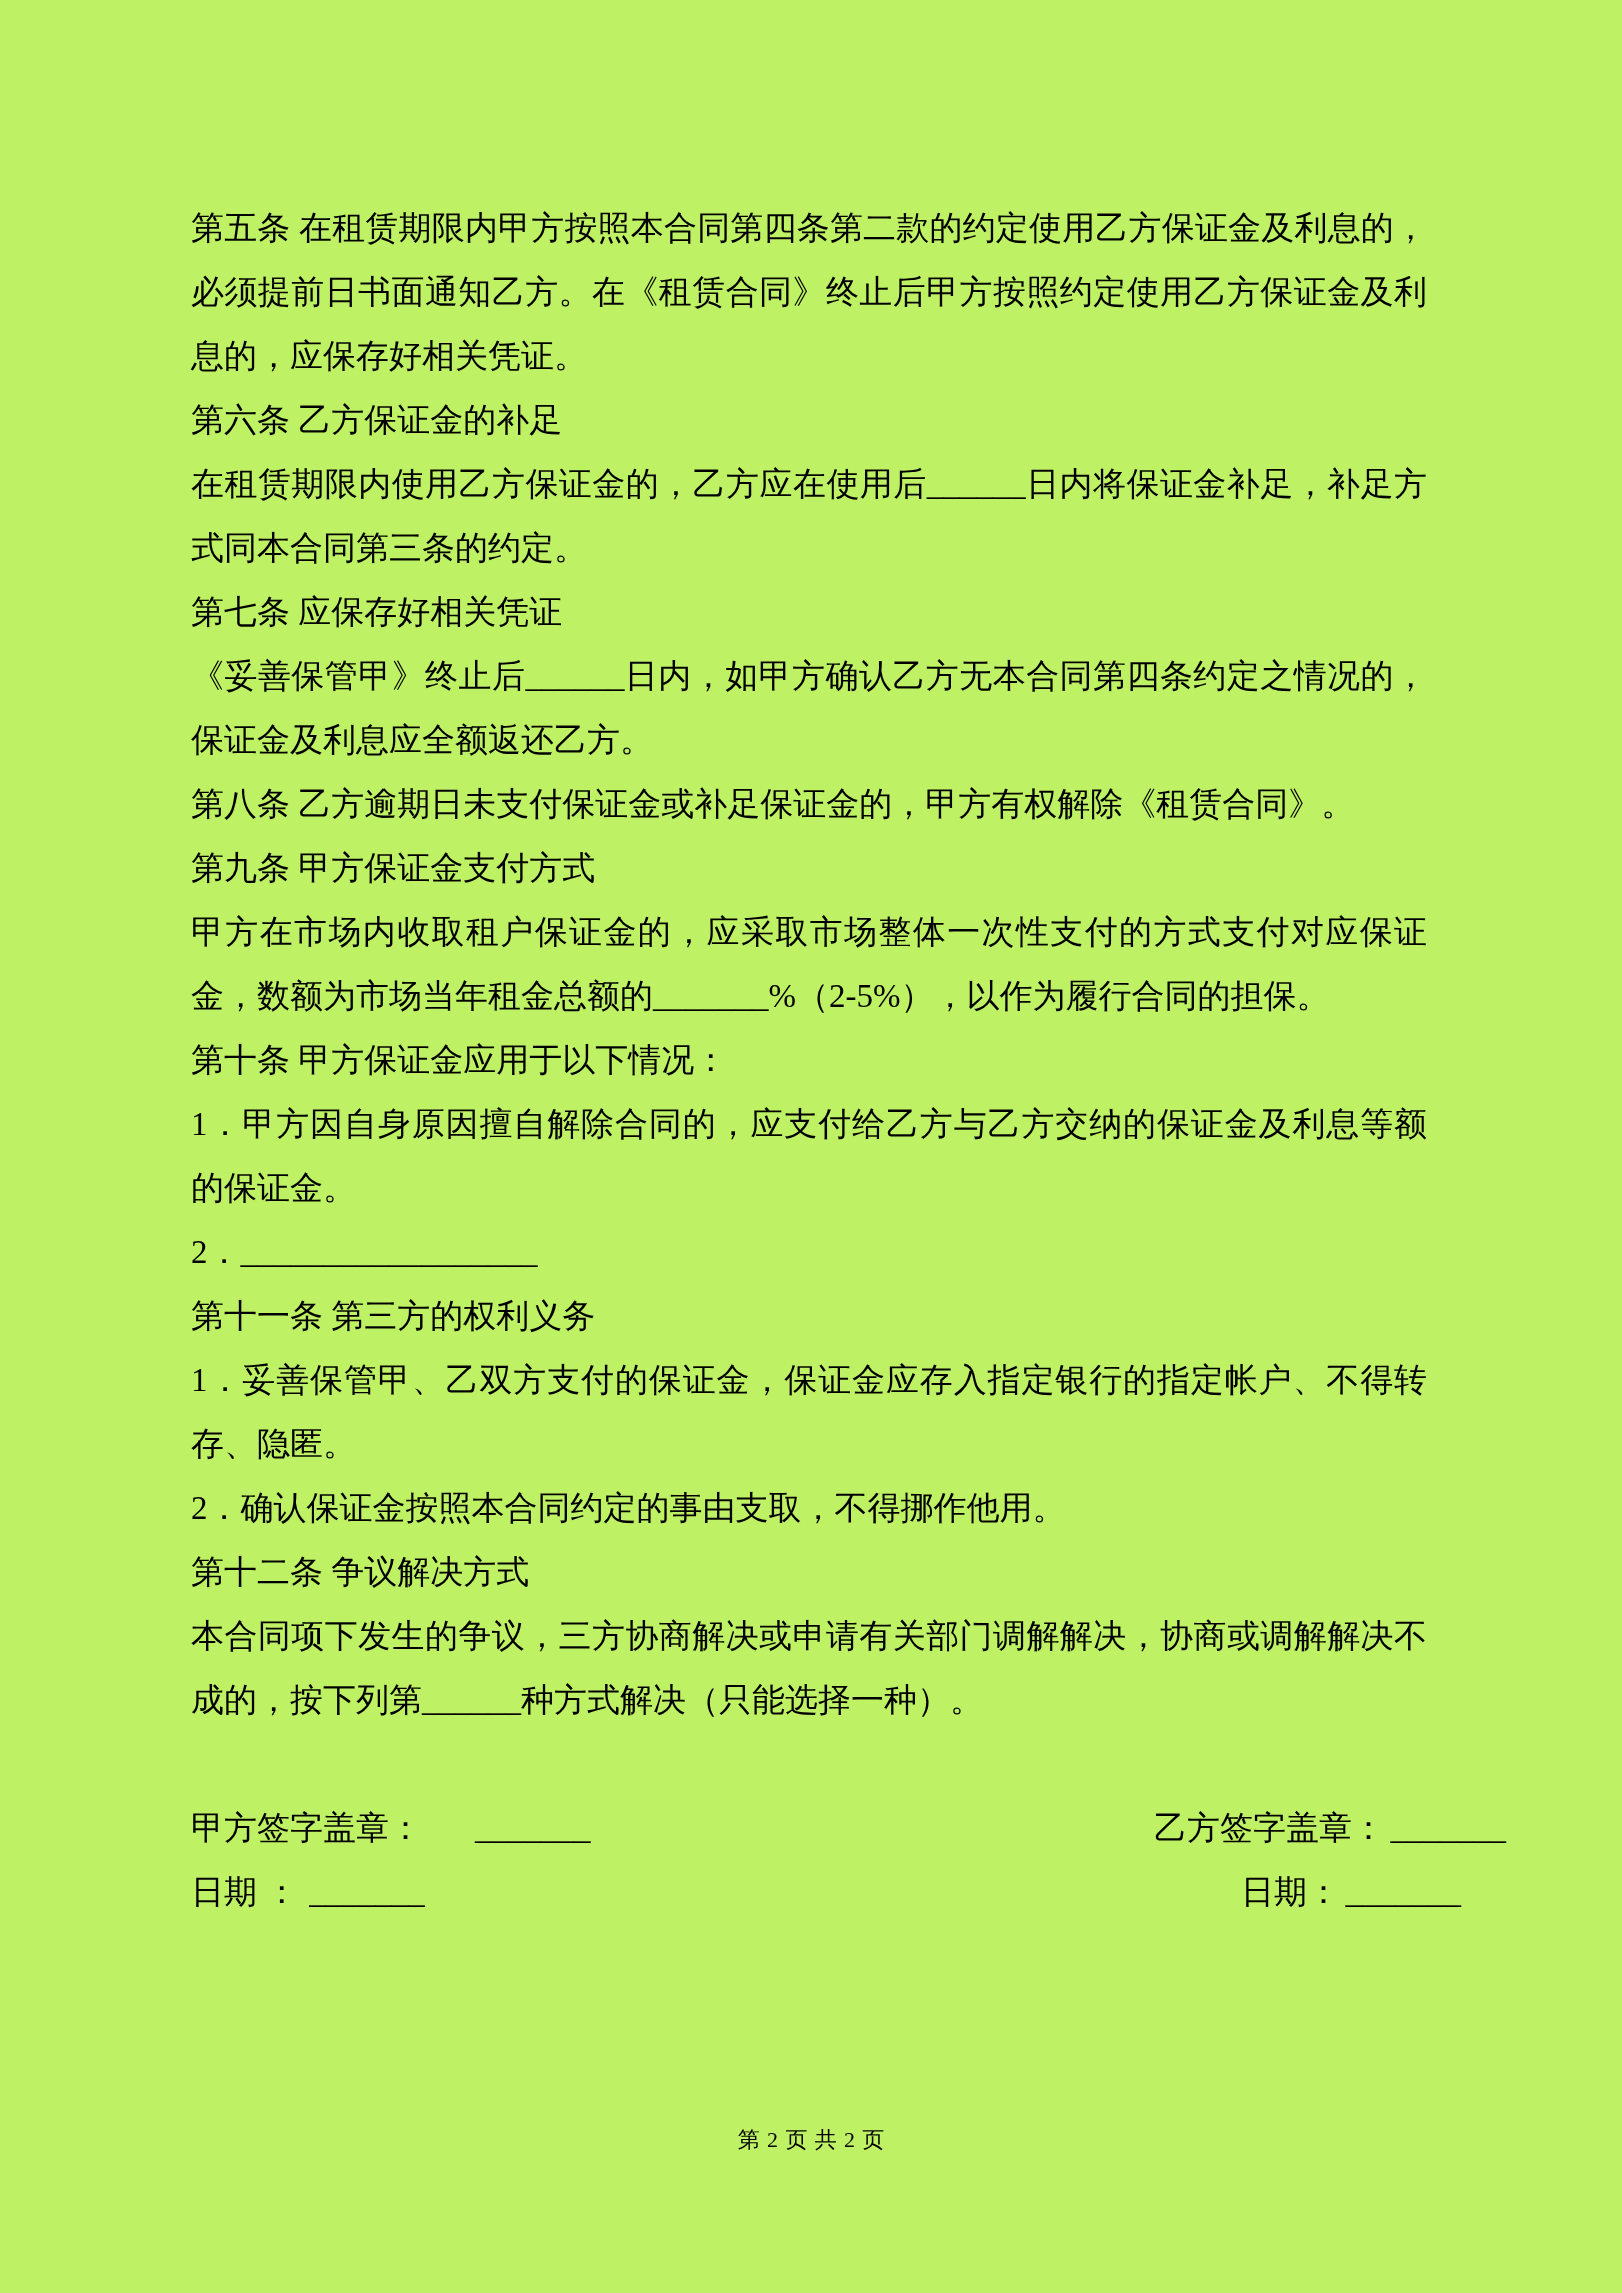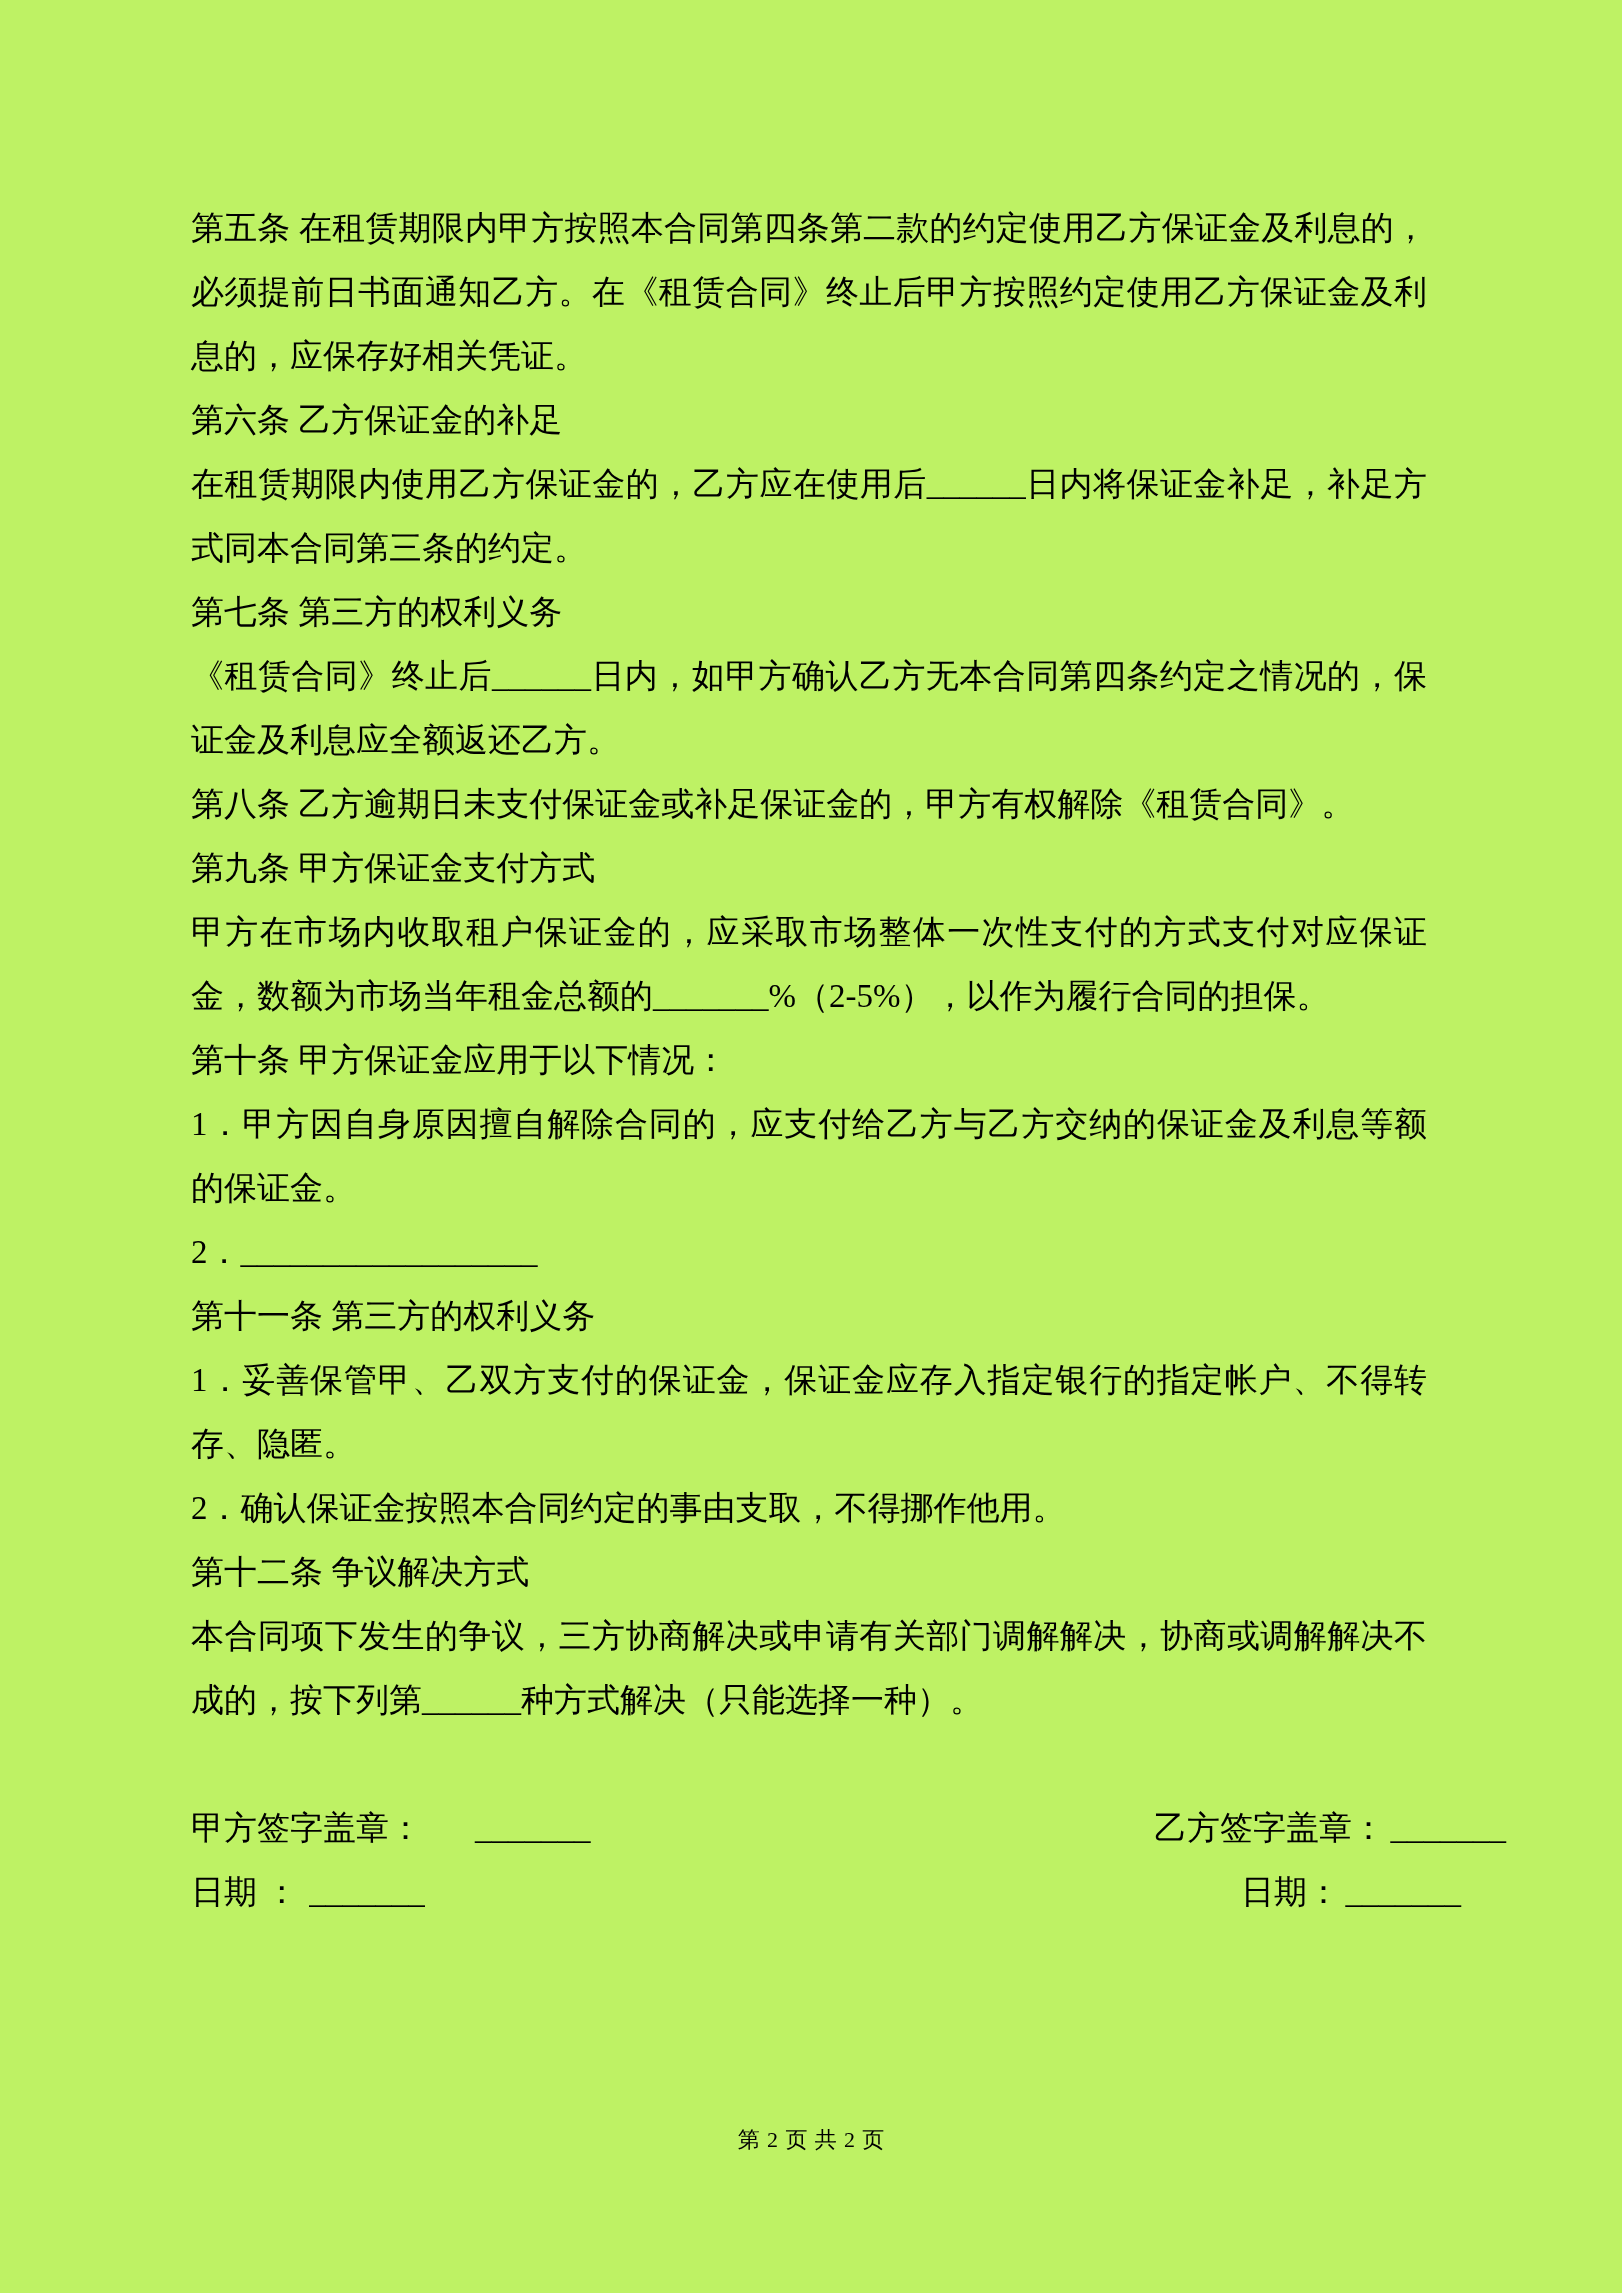--- a/index.html
+++ b/index.html
@@ -43,22 +43,22 @@
   }
 </style>
 </head>
 <body>
 
 <div class="page">
   <div class="content">
     <p>第五条 在租赁期限内甲方按照本合同第四条第二款的约定使用乙方保证金及利息的，必须提前日书面通知乙方。在《租赁合同》终止后甲方按照约定使用乙方保证金及利息的，应保存好相关凭证。</p>
     <p>第六条 乙方保证金的补足</p>
     <p>在租赁期限内使用乙方保证金的，乙方应在使用后______日内将保证金补足，补足方式同本合同第三条的约定。</p>
-    <p>第七条 第三方的权利义务</p>
-    <p>《租赁合同》终止后______日内，如甲方确认乙方无本合同第四条约定之情况的，保证金及利息应全额返还乙方。</p>
+    <p>第七条 应保存好相关凭证</p>
+    <p>《妥善保管甲》终止后______日内，如甲方确认乙方无本合同第四条约定之情况的，保证金及利息应全额返还乙方。</p>
     <p>第八条 乙方逾期日未支付保证金或补足保证金的，甲方有权解除《租赁合同》。</p>
     <p>第九条 甲方保证金支付方式</p>
     <p>甲方在市场内收取租户保证金的，应采取市场整体一次性支付的方式支付对应保证金，数额为市场当年租金总额的_______%（2-5%），以作为履行合同的担保。</p>
     <p>第十条 甲方保证金应用于以下情况：</p>
     <p>1．甲方因自身原因擅自解除合同的，应支付给乙方与乙方交纳的保证金及利息等额的保证金。</p>
     <p>2．__________________</p>
     <p>第十一条 第三方的权利义务</p>
     <p>1．妥善保管甲、乙双方支付的保证金，保证金应存入指定银行的指定帐户、不得转存、隐匿。</p>
     <p>2．确认保证金按照本合同约定的事由支取，不得挪作他用。</p>
     <p>第十二条 争议解决方式</p>

